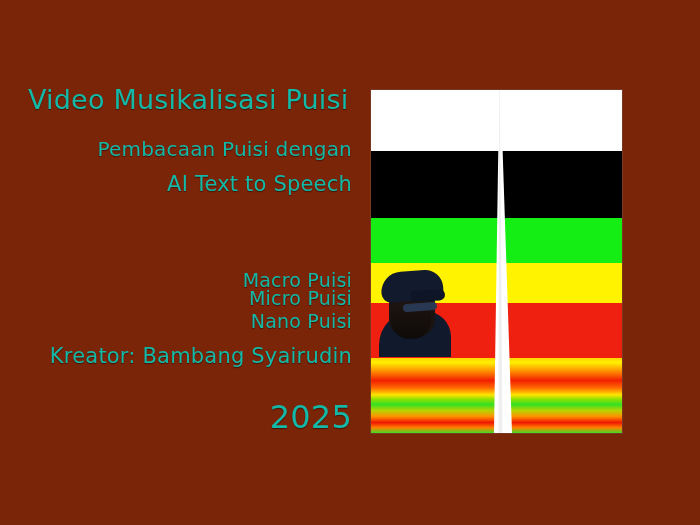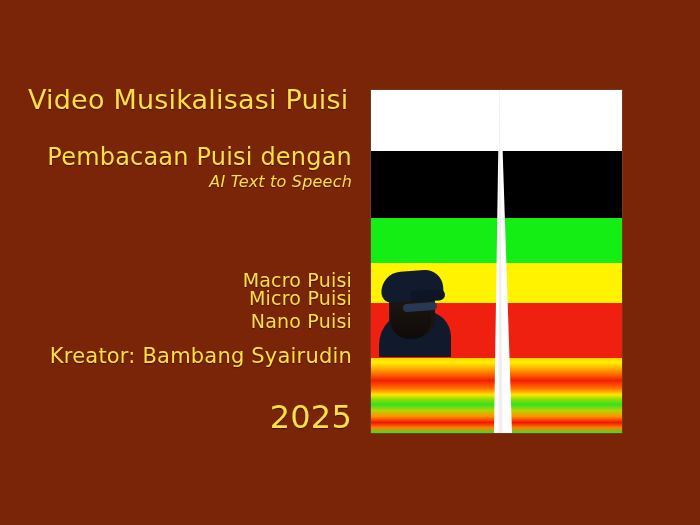--- a/index.html
+++ b/index.html
@@ -19,44 +19,42 @@
   
   .text-col {
     position: absolute;
     left: 0;
     top: 0;
     width: 366px;
     height: 525px;
   }
   .tline {
     position: absolute;
-    color: #fde047;
+    color: #14b8a6;
     white-space: nowrap;
     letter-spacing: 0.2px;
     text-shadow: 0 1px 1px rgba(0,0,0,0.45);
   }
   .t-title {
     left: 28px;
     top: 84px;
     font-size: 27px;
     font-weight: 400;
   }
   .t-sub1 {
     right: 14px;
     top: 137px;
-    font-size: 24px;
-    font-weight: 400;
-    margin-top: 6px;
+    font-size: 20px;
+    font-weight: 400;
   }
   .t-sub2 {
     right: 14px;
     top: 172px;
-    font-size: 16px;
-    font-weight: 400;
-    font-style: italic;
+    font-size: 21px;
+    font-weight: 400;
   }
   .t-item {
     right: 14px;
     font-size: 19px;
     font-weight: 400;
   }
   .t-item-0 { top: 249px; }
   .t-item-1 { top: 269px; }
   .t-item-2 { top: 287px; text-align: center; }
   .t-item-3 { top: 302px; margin-top: 8px; }

